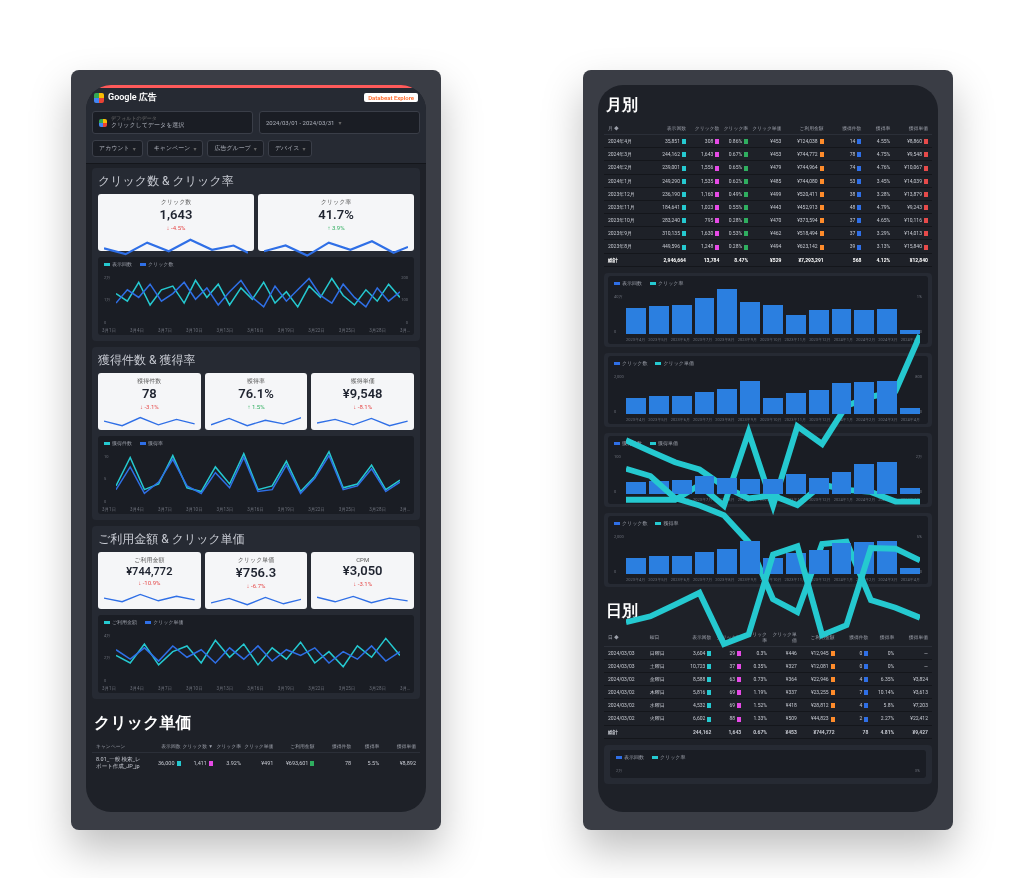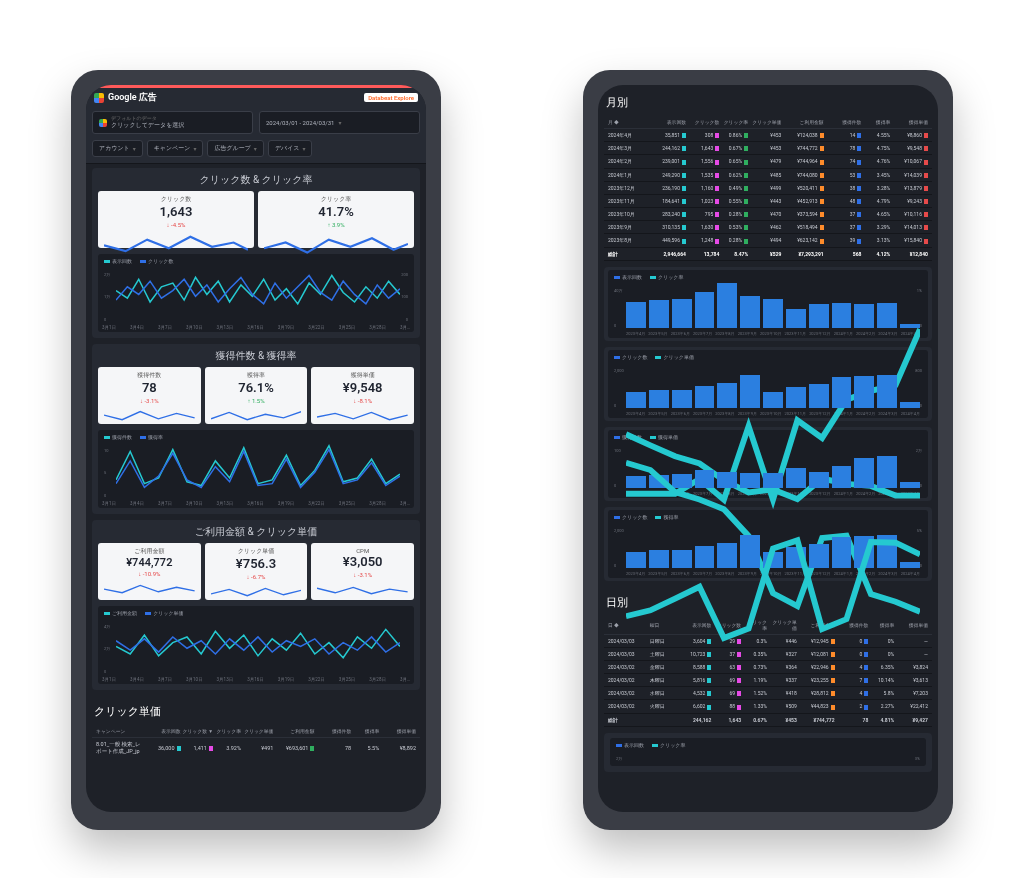--- a/index.html
+++ b/index.html
@@ -6,21 +6,21 @@
   body {
     background: #fff;
     font-family: -apple-system, "Segoe UI", Roboto, "Hiragino Kaku Gothic ProN", sans-serif;
     width: 1024px; height: 878px;
     display: flex; justify-content: space-around; align-items: flex-start;
     padding-top: 70px;
   }
   .phone {
     width: 370px; height: 760px;
     background: #3a3d45;
-    border-radius: 27px;
+    border-radius: 8px;
     padding: 15px 15px 18px 15px;
     box-shadow: 0 20px 40px rgba(0,0,0,.25);
     position: relative;
   }
   .screen {
     width: 100%; height: 100%;
     background: #1e2128;
     border-radius: 25px;
     overflow: hidden;
     color: #d0d3da;
@@ -60,28 +60,28 @@
     display: flex; gap: 4px; padding: 2px 6px 6px; background: #262a33;
     border-bottom: 1px solid #14161b;
   }
   .fbtn {
     background: #1a1d24; border: 1px solid #3a3e48;
     font-size: 6px; color: #aeb2bc; padding: 3px 6px;
     border-radius: 3px; display: flex; align-items: center; gap: 3px;
   }
   .chev { font-size: 6px; color: #666; }
   .section-title {
-    font-size: 11px; font-weight: 400; color: #fff;
+    font-size: 16px; font-weight: 700; color: #fff;
     padding: 8px 8px 4px;
   }
   .subsection {
     margin: 4px 6px 6px; background: #262a33;
     border-radius: 4px; padding: 5px 6px 6px;
   }
-  .sub-title { font-size: 10px; color: #c7cad2; margin-bottom: 4px; text-align: center; }
+  .sub-title { font-size: 12px; color: #c7cad2; margin-bottom: 4px; }
   .kpi-row { display: flex; gap: 4px; }
   .kpi {
     flex: 1; background: #f5f6f8; color: #222;
     border-radius: 3px; padding: 4px 6px 5px;
     text-align: center;
   }
   .kpi-l { font-size: 6px; color: #555; }
   .kpi-v { font-size: 13px; font-weight: 600; color: #1f2430; line-height: 1.3; }
   .kpi-d { font-size: 6px; }
   .up { color: #2fae5f; }

